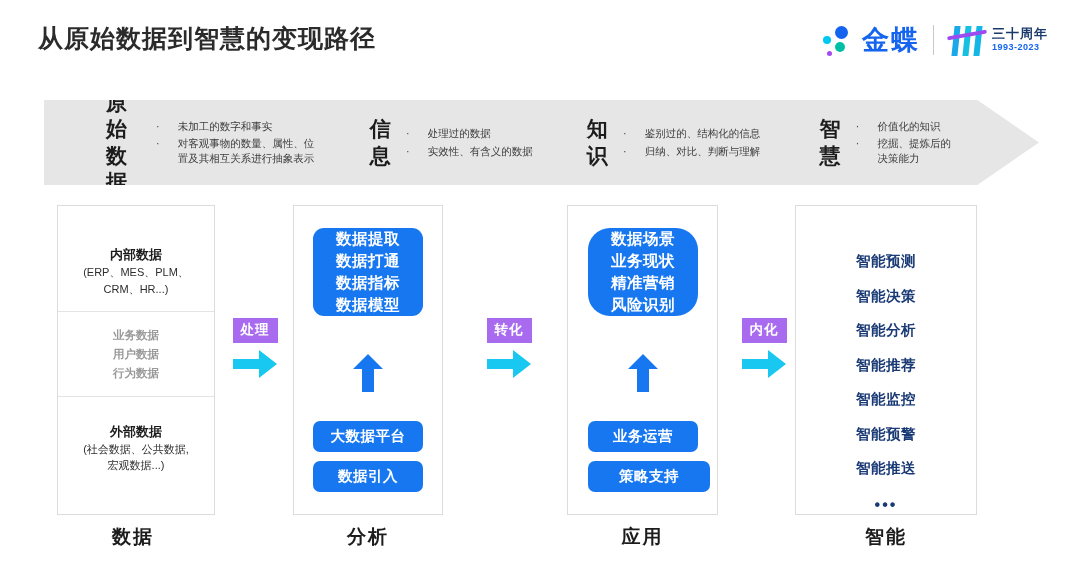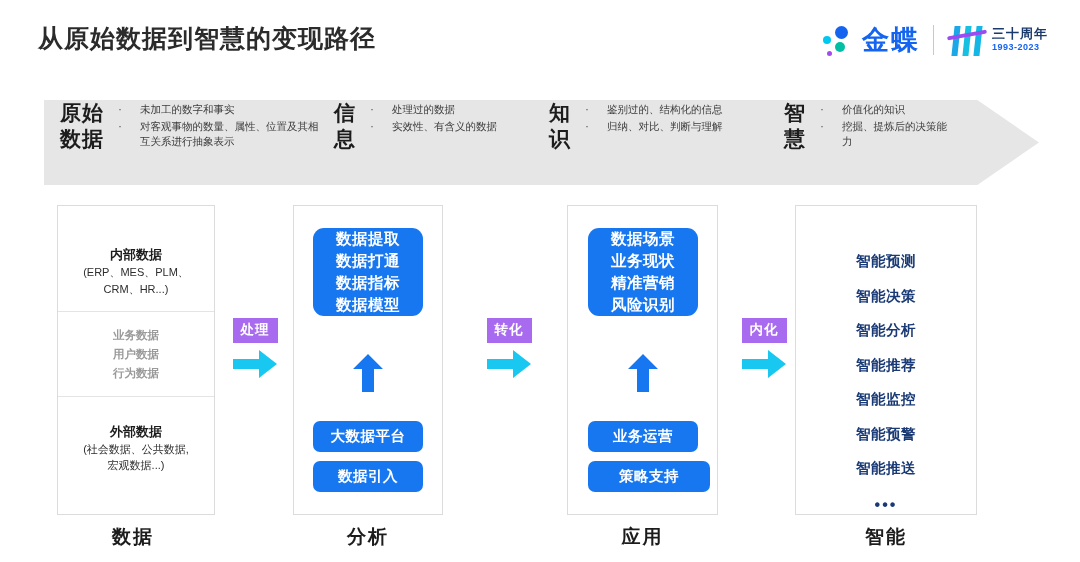--- a/index.html
+++ b/index.html
@@ -43,21 +43,21 @@
   .anniv-cn { font-size: 13px; font-weight: bold; color: #1a3a6b; letter-spacing: 1px; }
   .anniv-yr { font-size: 9px; font-weight: bold; color: #1464f0; letter-spacing: .5px; }
 
   
   .banner {
     position: absolute; left: 44px; top: 100px; width: 995px; height: 85px;
     background: #e6e6e6;
     clip-path: polygon(0 0, 913px 0, 913px -14px, 995px 42.5px, 913px 99px, 913px 85px, 0 85px);
   }
   .banner-inner { position: absolute; left:0; top:0; width: 913px; height:85px; display: flex; }
-  .bseg { display: flex; align-items: flex-start; }
+  .bseg { display: flex; align-items: center; margin-left: 46px; }
   .bseg .kw {
     font-size: 21px; font-weight: bold; color: #1c1c1c; line-height: 1.25;
     white-space: pre-line; letter-spacing: 1px;
   }
   .bseg .bullets { margin-left: 14px; }
   .bseg .brow { display: flex; align-items: baseline; margin: 2px 0; }
   .bseg .dot { color: #555; font-size: 12px; width: 22px; flex: 0 0 22px; text-align: left; }
   .bseg .btxt { font-size: 10.5px; color: #3c3c3c; line-height: 1.45; max-width: 185px; }
   .seg1 { width: 290px; padding-left: 16px; }
   .seg2 { width: 215px; }
@@ -85,21 +85,21 @@
   .c1 .s-bot { padding-top: 26px; }
 
   
   .bigbox {
     position: absolute; border-radius: 11px; background: #1777f0;
     color: #fff; font-size: 15.5px; font-weight: bold; line-height: 1.42;
     display: flex; align-items: center; justify-content: center;
     text-align: center; white-space: pre-line; letter-spacing: .5px;
   }
   .bb2 { left: 313px; top: 228px; width: 110px; height: 88px; }
-  .bb3 { left: 588px; top: 228px; width: 110px; height: 88px; }
+  .bb3 { left: 588px; top: 228px; width: 110px; height: 88px; border-radius: 22px; }
 
   .uparrow { position: absolute; width: 30px; height: 38px; }
   .uparrow svg { display: block; }
   .ua2 { left: 353px; top: 354px; }
   .ua3 { left: 628px; top: 354px; }
 
   .pill {
     position: absolute; border-radius: 7px; background: #1777f0;
     color: #fff; font-size: 14.5px; font-weight: bold;
     display: flex; align-items: center; justify-content: center;

